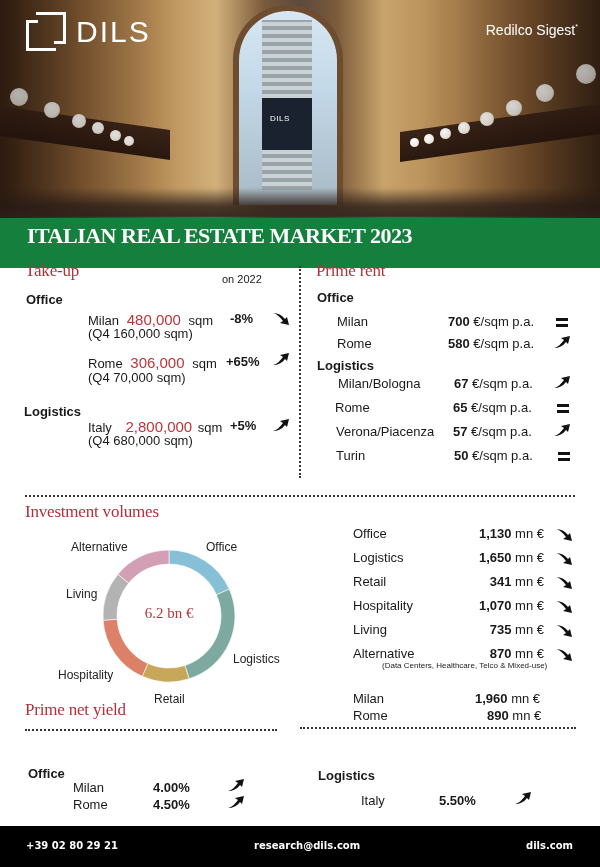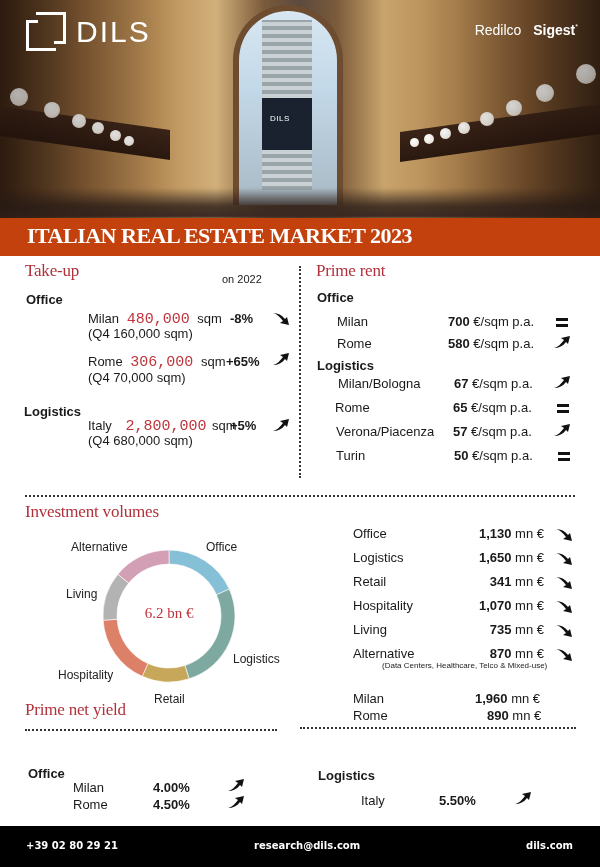--- a/index.html
+++ b/index.html
@@ -27,32 +27,32 @@
   .hero .shade { position:absolute; inset:0; background: linear-gradient(90deg, rgba(20,10,5,.35), rgba(0,0,0,0) 30%, rgba(0,0,0,0) 70%, rgba(20,10,5,.35)); }
 
   .logo { position: absolute; left: 26px; top: 12px; display: flex; align-items: center; gap: 10px; }
   .logo-mark { position: relative; width: 40px; height: 40px; }
   .logo-mark .b1 { position:absolute; left:0; top:8px; width:30px; height:31px; border: 3px solid #fff; border-top: none; border-right: none; }
   .logo-mark .b1t { position:absolute; left:0; top:8px; width:12px; height:3px; background:#fff; }
   .logo-mark .b2 { position:absolute; left:10px; top:0; width:30px; height:32px; border:3px solid #fff; border-left:none; border-bottom:none; }
   .logo-mark .b2b { position:absolute; left:28px; top:29px; width:12px; height:3px; background:#fff; }
   .logo-text { color: #fff; font-size: 30px; letter-spacing: 2px; font-weight: 400; }
   .partner { position: absolute; right: 22px; top: 22px; color: #fff; font-size: 14px; }
-  .partner b { font-weight: 700; margin-left: 8px; }
+  .partner b { font-weight: 400; margin-left: 0; }
   .partner sup { font-size: 7px; }
 
   
-  .title-bar { position: absolute; left: 0; top: 218px; width: 600px; height: 38px; background: #c2410c; }
+  .title-bar { position: absolute; left: 0; top: 218px; width: 600px; height: 50px; background: #15803d; }
   .title-bar h1 { position: absolute; left: 27px; top: 5px; color: #fff; font-family: "Liberation Serif", "DejaVu Serif", serif;
     font-size: 22px; font-weight: 700; letter-spacing: -0.5px; }
 
   .sec-title { position: absolute; font-family: "Liberation Serif", "DejaVu Serif", serif; color: #b1313b; font-size: 17px; font-weight: 400; letter-spacing: -0.2px; }
   .cat { position: absolute; font-weight: 700; font-size: 13px; }
   .txt { position: absolute; font-size: 13px; white-space: nowrap; }
-  .red-num { font-family: Liberation Mono, monospace; color: #c0333b; font-size: 15px; }
+  .red-num { font-family: Liberation Sans, sans-serif; color: #c0333b; font-size: 15px; }
   .bold { font-weight: 700; }
   .small { font-size: 11px; }
   .tiny { font-size: 8px; }
 
   .vdiv { position: absolute; left: 299px; top: 266px; height: 212px; border-left: 2px dotted #333; }
   .hdiv { position: absolute; height: 0; border-top: 2px dotted #333; }
 
   
   .arr { position: absolute; width: 18px; height: 14px; }
   .eq { position: absolute; width: 12px; height: 9px; }

